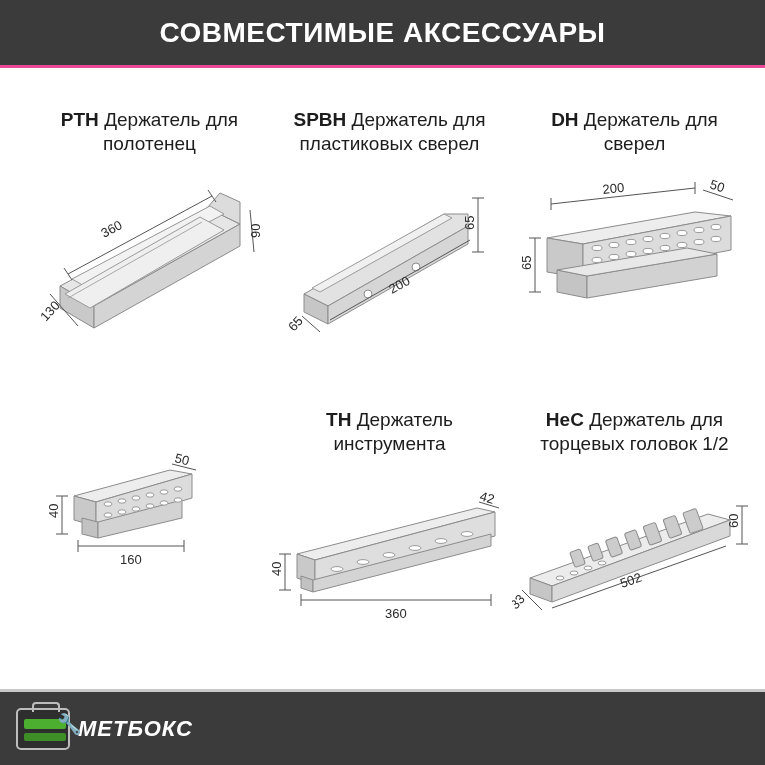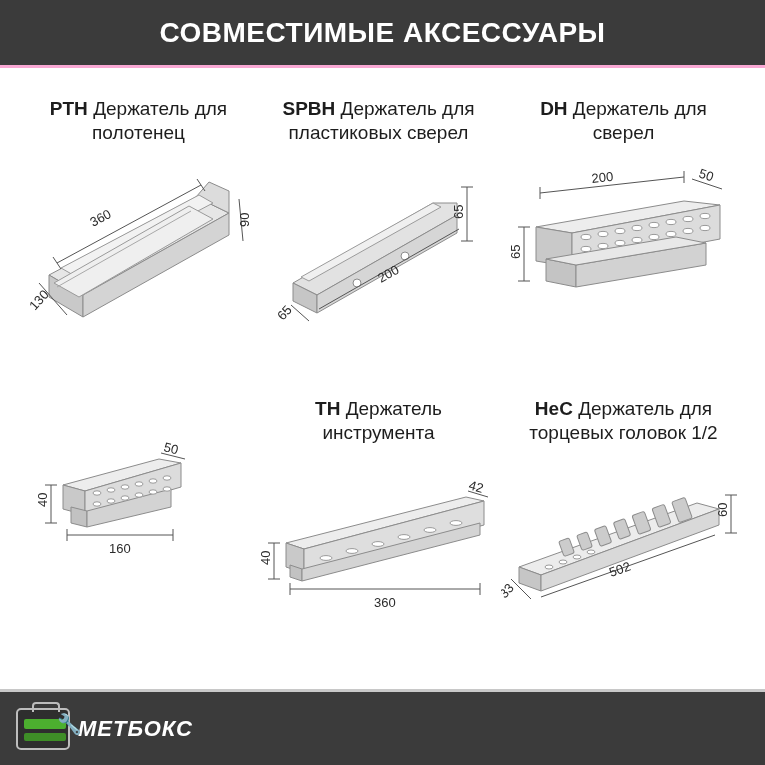--- a/index.html
+++ b/index.html
@@ -10,33 +10,33 @@
     font-family: "Liberation Sans", sans-serif;
     overflow: hidden;
     position: relative;
   }
   .header {
     height: 68px;
     background: #3b3b3b;
     display: flex;
     align-items: center;
     justify-content: center;
-    border-bottom: 3px solid #f9a8d4;
+    border-bottom: 3px solid #ec4899;
   }
   .header-title {
     color: #ffffff;
     font-size: 28px;
     font-weight: bold;
     letter-spacing: 0.5px;
     text-align: center;
   }
   .content {
     position: relative;
     height: 608px;
-    padding: 5px;
+    padding: 16px;
   }
   .grid {
     display: grid;
     grid-template-columns: 1fr 1fr 1fr;
     grid-template-rows: 300px 290px;
     padding: 24px 16px 0 16px;
   }
   .cell { position: relative; }
   .cap {
     text-align: center;

